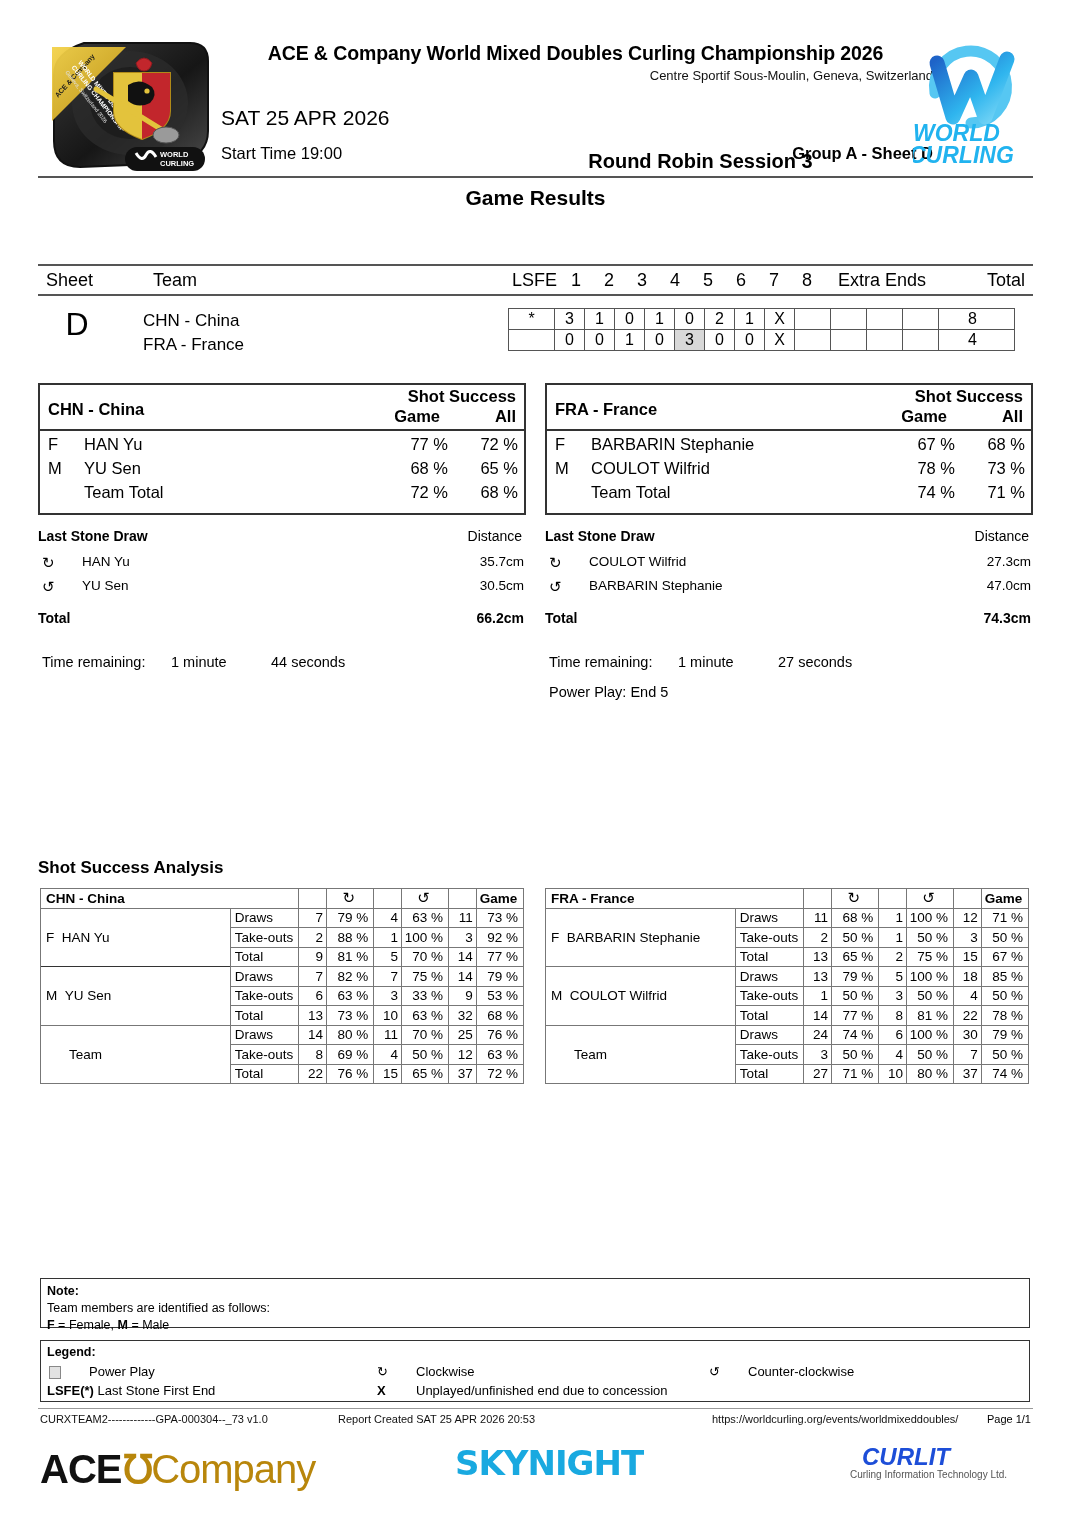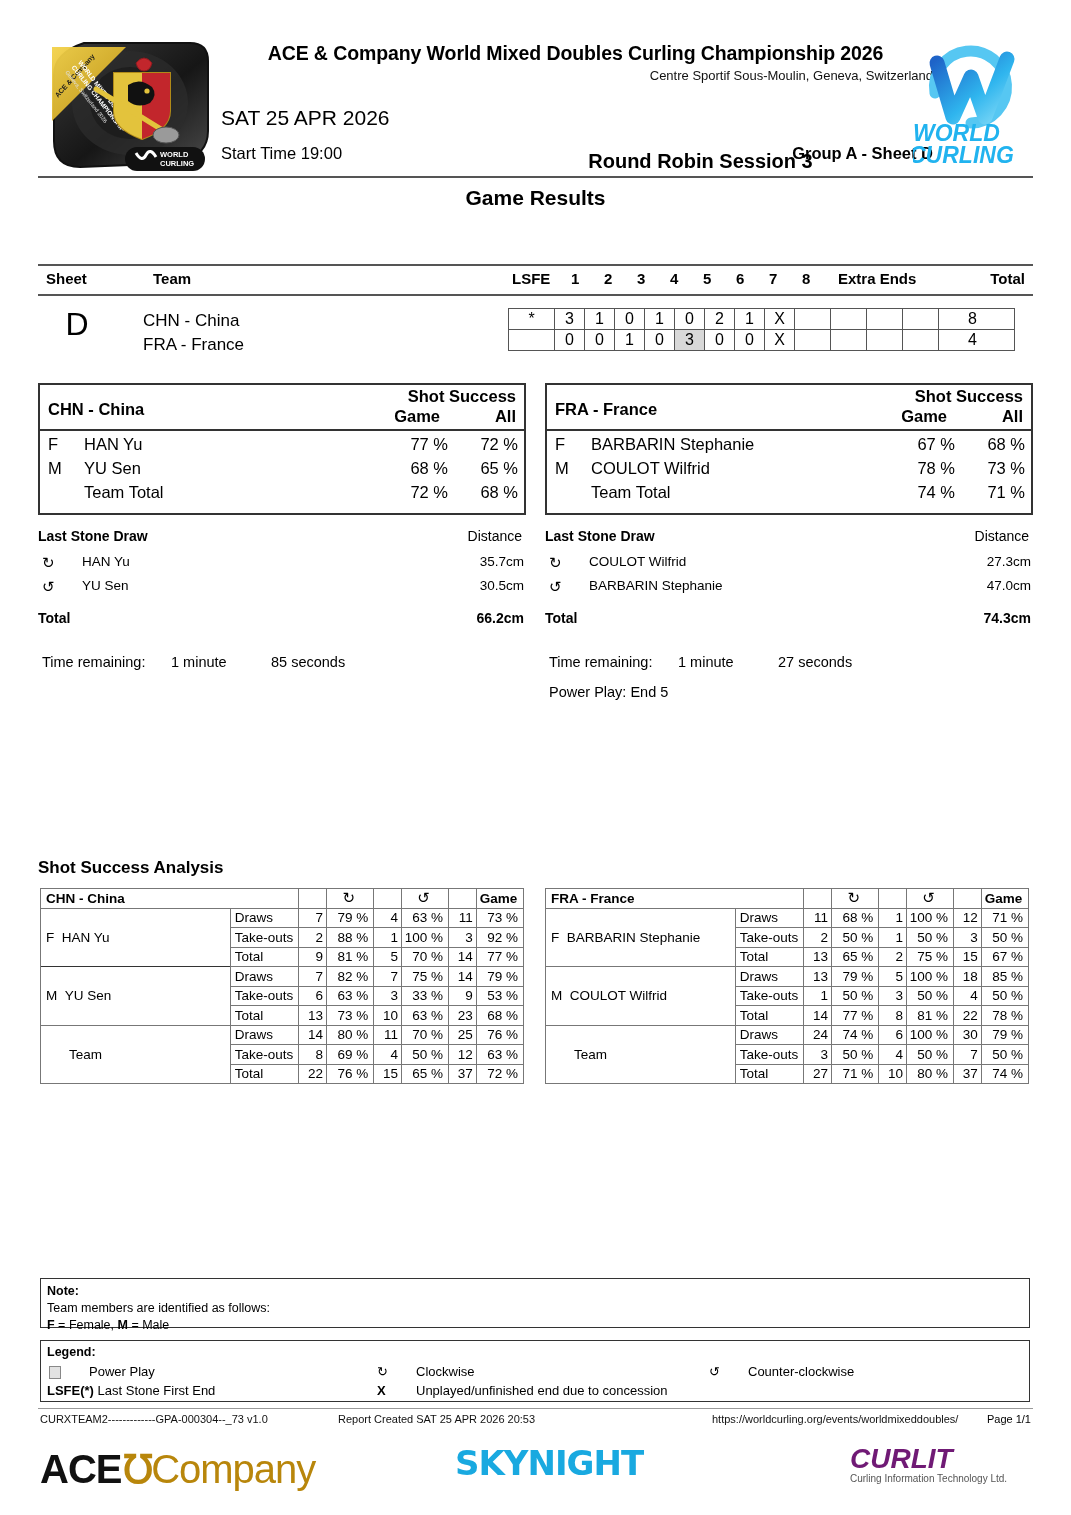--- a/index.html
+++ b/index.html
@@ -28,21 +28,21 @@
     text-align:right; font-size:13px; color:#111;
   }
   .date-line { position:absolute; left:183px; top:76px; font-size:21px; }
   .time-line { position:absolute; left:183px; top:114px; font-size:16.5px; }
   .session-line { position:absolute; left:430px; top:92px; width:465px; text-align:center; font-size:20px; font-weight:bold;margin-top:28px; }
   .group-line   { position:absolute; left:430px; top:114px; width:465px; text-align:right; font-size:16.5px; font-weight:bold; }
 
   .hr-main { position:absolute; left:38px; top:176px; width:995px; height:2px; background:#555; }
   .page-title { position:absolute; left:38px; top:186px; width:995px; text-align:center; font-size:21px; font-weight:bold; }
   .sb-head { position:relative; height:32px; }
-  .sb-head .lbl { position:absolute; font-size:15px; font-weight:bold;text-align:right; }
+  .sb-head .lbl { position:absolute; font-size:18px; font-weight:normal;text-align:right; }
   .sb-rule-top { position:absolute; left:38px; top:264px; width:995px; height:2px; background:#555; }
   .sb-rule-bot { position:absolute; left:38px; top:294px; width:995px; height:2px; background:#555; }
 
   .sheet-letter { position:absolute; left:55px; top:306px; width:44px; text-align:center; font-size:32px; }
   .team-a { position:absolute; left:143px; top:311px; font-size:17px; }
   .team-b { position:absolute; left:143px; top:335px; font-size:17px; }
 
   .score-grid { position:absolute; left:508px; top:308px; border-collapse:collapse; }
   .score-grid td {
     border:1px solid #555; height:21px; text-align:center;
@@ -126,21 +126,21 @@
   .f-rep { left:338px; }
   .f-url { left:712px; }
   .f-pg  { right:40px; position:absolute; top:1413px; font-size:11px; }
 
   .ace-logo { position:absolute; left:40px; top:1440px; height:48px; font-size:40px; letter-spacing:-1px; }
   .ace-a { color:#111; font-weight:bold; font-family:"Liberation Sans", sans-serif; }
   .ace-c { color:#b8860b; }
   .sky-logo { position:absolute; left:455px; top:1443px; font-size:34px; font-weight:bold;
               color:#19a9e0; letter-spacing:-1px; font-family:"DejaVu Sans", sans-serif; }
   .curlit { position:absolute; left:850px; top:1443px; }
-  .curlit .c1 { font-size:28px; font-weight:bold; color:#701a75; font-style:italic; }
+  .curlit .c1 { font-size:24px; font-weight:bold; color:#1d4ed8; font-style:italic;margin-left:12px; }
   .curlit .c2 { font-size:10px; color:#555; display:block; margin-top:-2px; }
   .rot-ico { font-size:15px; }
 </style>
 </head>
 <body>
 
 <div class="page">
 
   <div class="header">
 
@@ -314,21 +314,21 @@
       <span class="nm">YU Sen</span>
       <span class="d">30.5cm</span>
     </div>
     <div class="lsd-tot">
       <span>Total</span>
       <span class="d">66.2cm</span>
     </div>
     <div class="time-row">
       <span class="lbl">Time remaining:</span>
       <span class="mins">1  minute</span>
-      <span class="secs">85  seconds</span>
+      <span class="secs">44  seconds</span>
     </div>
   </div>
 
   <div class="panel right">
     <div class="ss-box">
       <div class="ss-hdr">
         <span class="ss-team">FRA - France</span>
         <span class="ss-title">Shot Success</span>
         <span class="ss-game">Game</span>
         <span class="ss-all">All</span>
@@ -448,21 +448,21 @@
         <td class="t-p">33 %</td>
         <td class="t-n colgrp-l">9</td>
         <td class="t-p">53 %</td>
       </tr>
       <tr>
         <td class="t-type">Total</td>
         <td class="t-n colgrp-l">13</td>
         <td class="t-p">73 %</td>
         <td class="t-n colgrp-l">10</td>
         <td class="t-p">63 %</td>
-        <td class="t-n colgrp-l">23</td>
+        <td class="t-n colgrp-l">32</td>
         <td class="t-p">68 %</td>
       </tr>
 
       <tr>
         <td class="t-name rowgrp-t" rowspan="3" style="padding-left:28px !important;">Team</td>
         <td class="t-type rowgrp-t">Draws</td>
         <td class="t-n colgrp-l rowgrp-t">14</td>
         <td class="t-p rowgrp-t">80 %</td>
         <td class="t-n colgrp-l rowgrp-t">11</td>
         <td class="t-p rowgrp-t">70 %</td>

